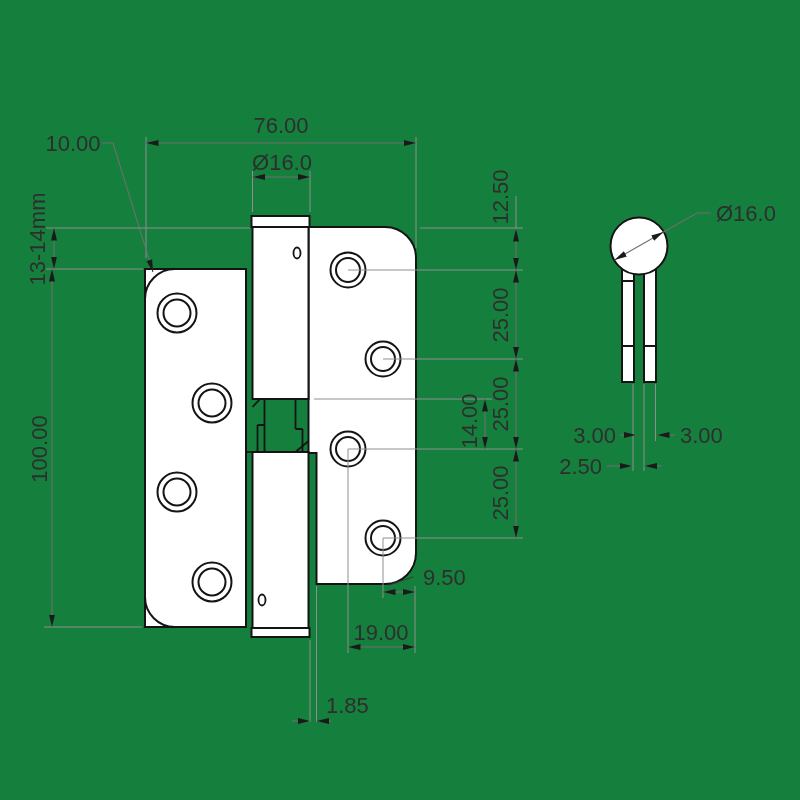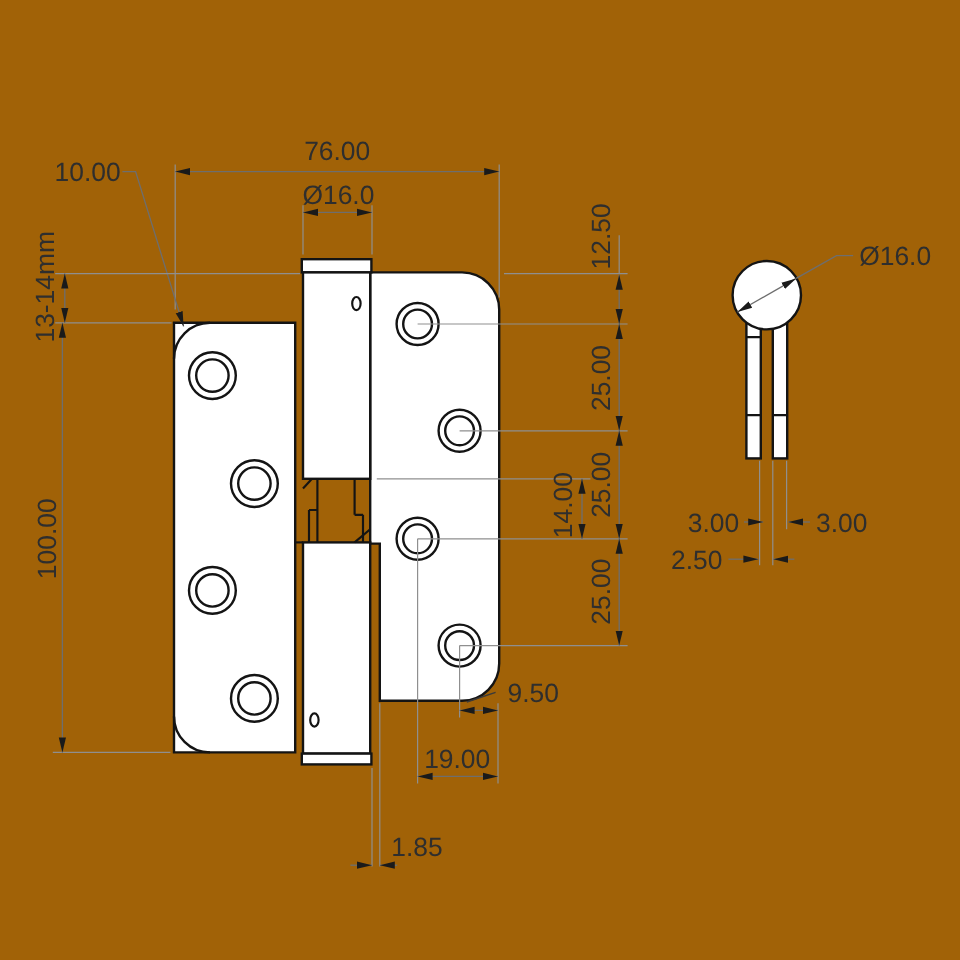--- a/index.html
+++ b/index.html
@@ -1,16 +1,16 @@
 <!DOCTYPE html>
 <html><head>
 <meta charset="utf-8">
 <style>
   html,body{margin:0;padding:0;background:#ffffff;}
-  .page{width:800px;height:800px;background:#a16207;position:relative;overflow:hidden;}
+  .page{width:800px;height:800px;background:#15803d;position:relative;overflow:hidden;}
   svg{display:block;}
   text{font-family:"Liberation Sans","DejaVu Sans",sans-serif;font-size:22px;fill:#2e2e2e;}
   .outline{stroke:#141414;stroke-width:2;fill:#ffffff;}
   .outline-nf{stroke:#141414;stroke-width:2;fill:none;}
   .joint{stroke:#141414;stroke-width:1.8;fill:none;}
   .thin{stroke:#8f8f8f;stroke-width:1;fill:none;}
   .dimline{stroke:#6e6e6e;stroke-width:1.1;fill:none;}
   .stub{stroke:#3a3a3a;stroke-width:1.2;fill:none;}
 </style>
 </head>

